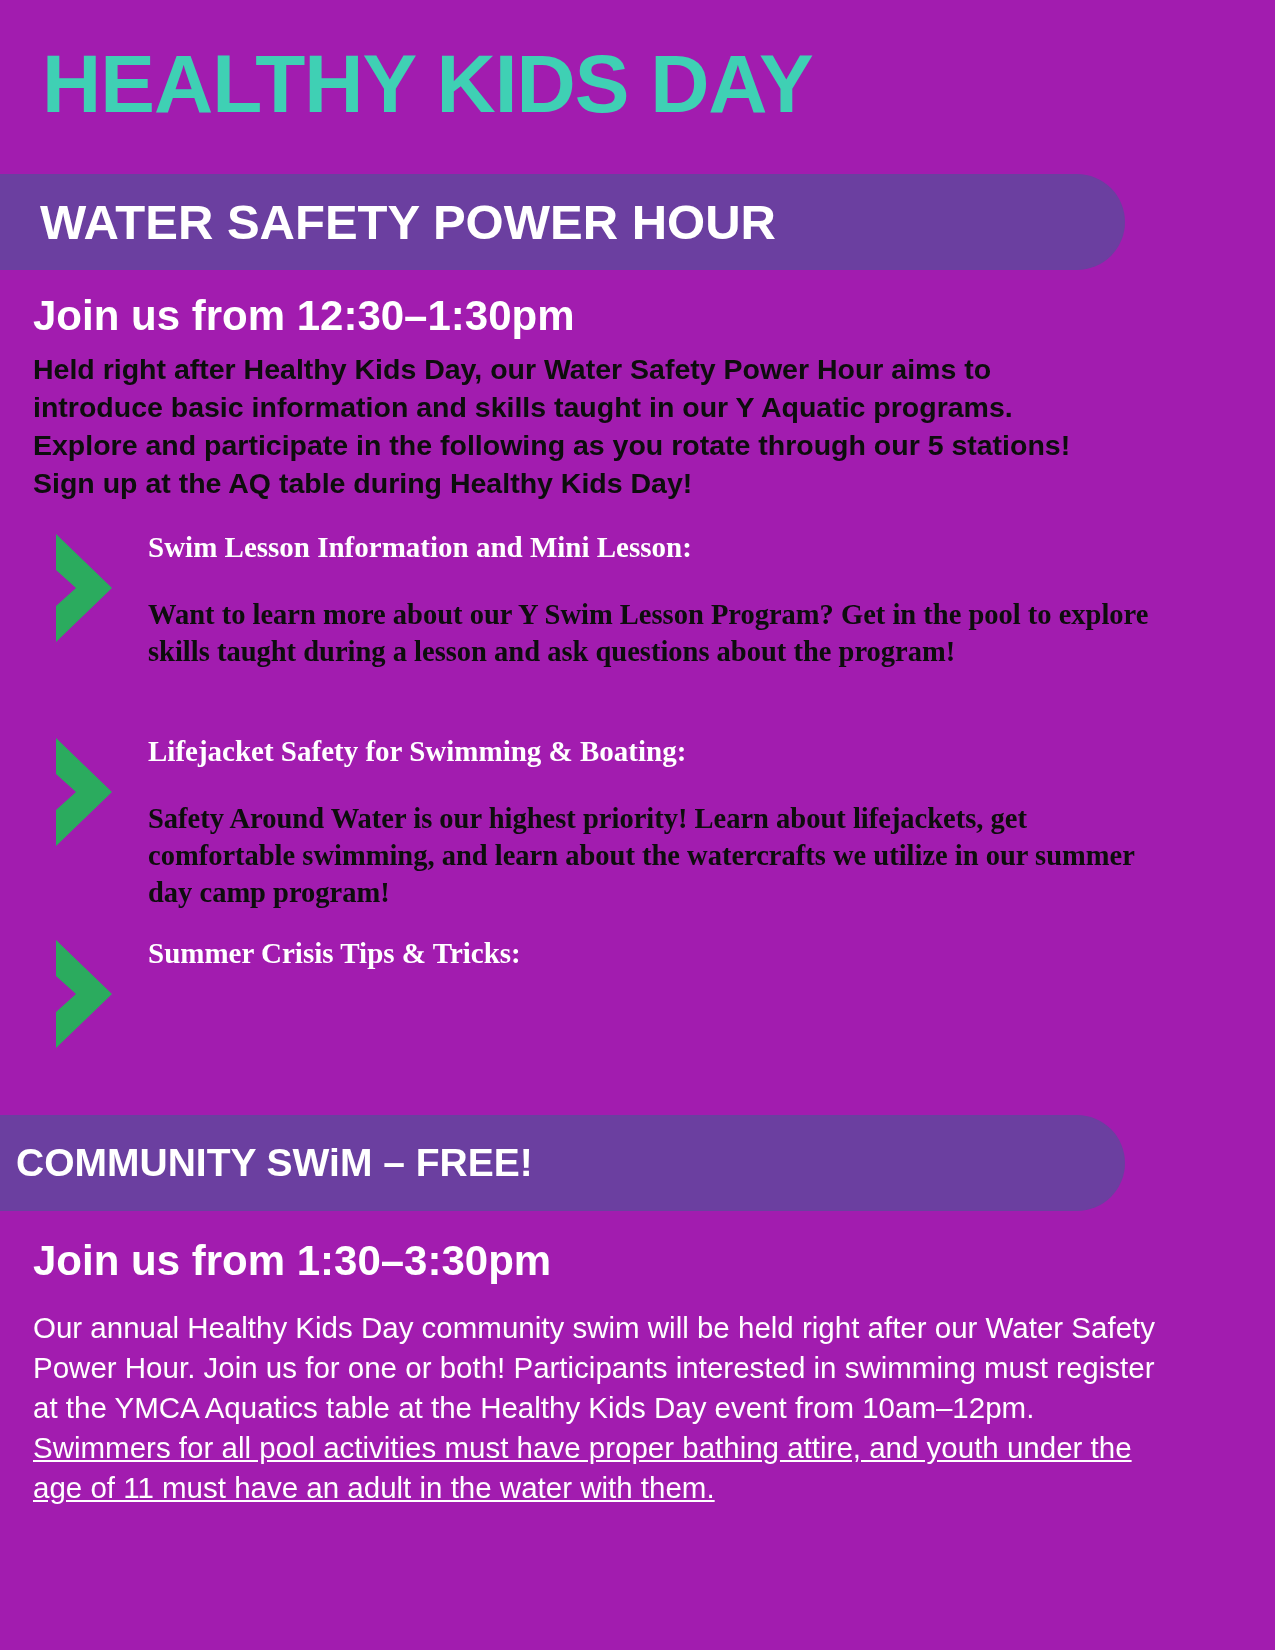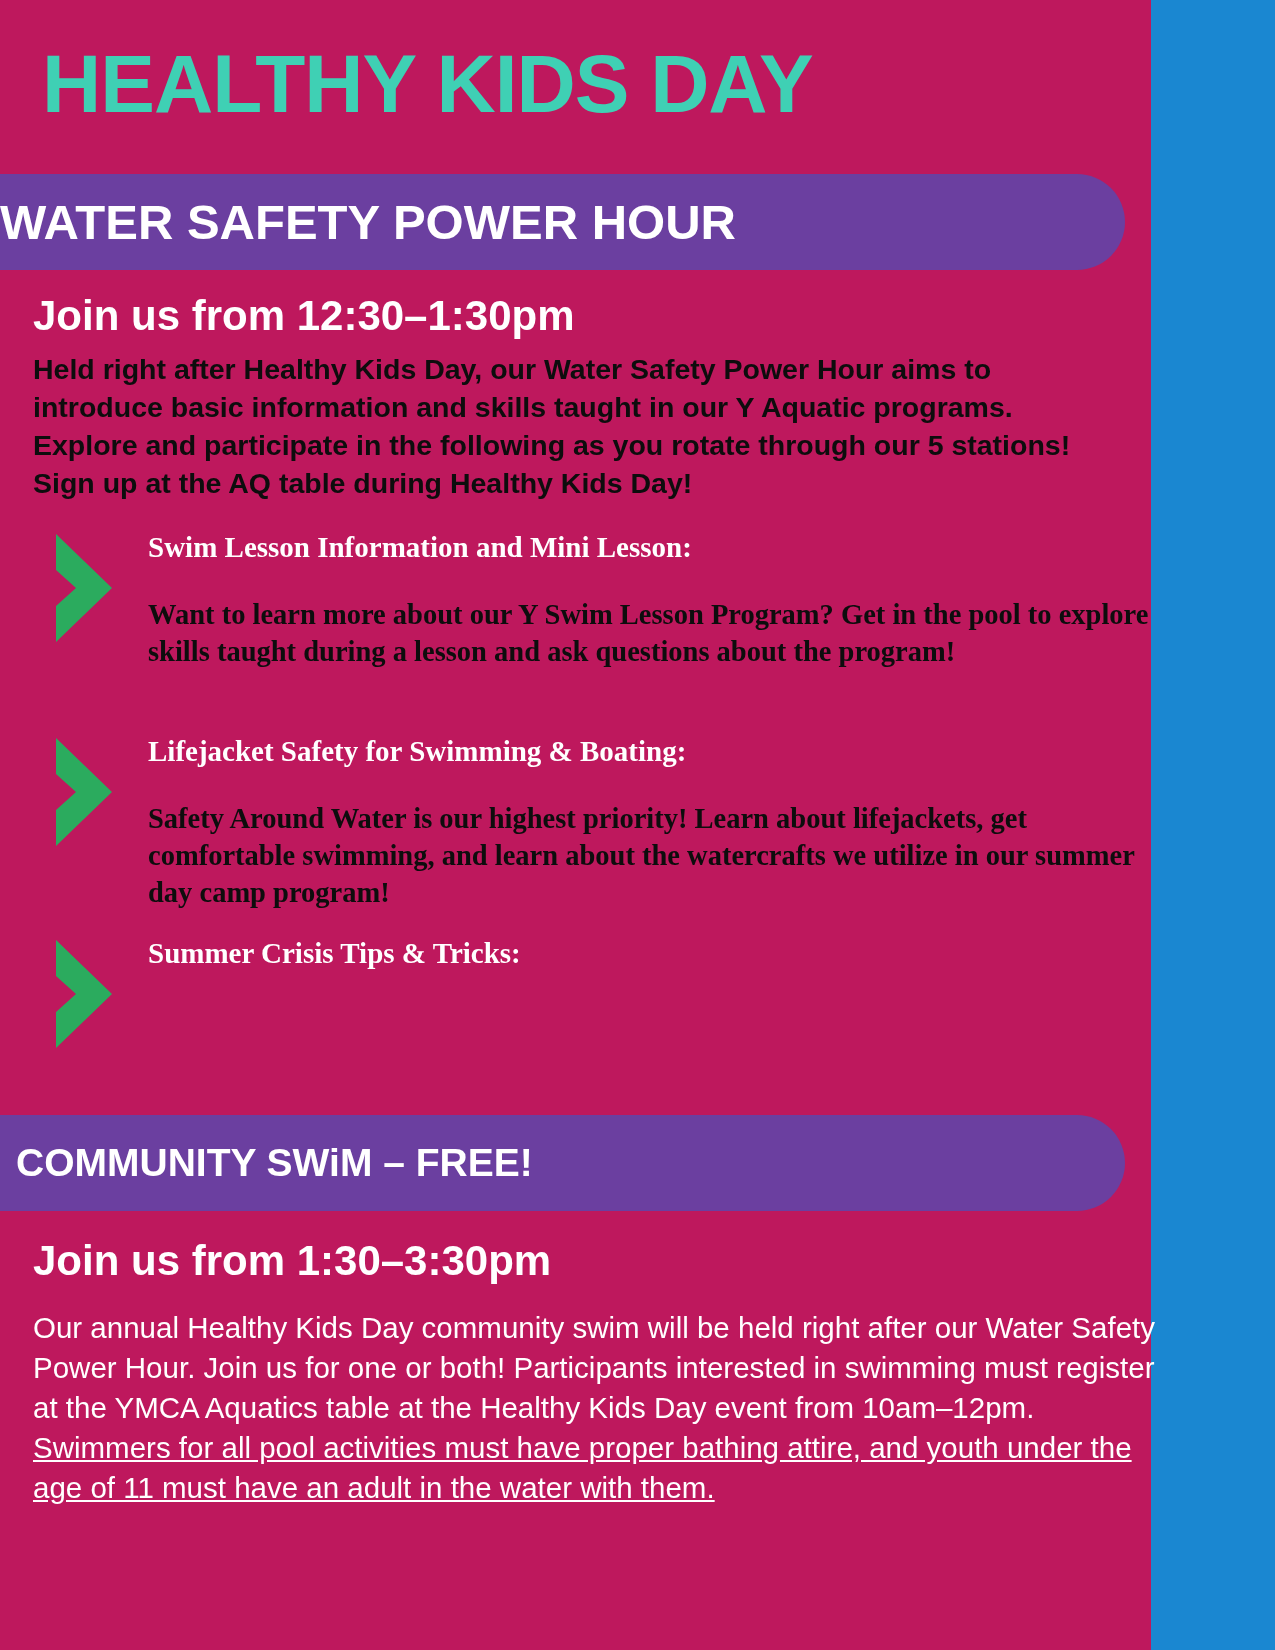--- a/index.html
+++ b/index.html
@@ -9,23 +9,23 @@
   body {
     width: 1275px;
     height: 1650px;
     background: #1a87d1;
     font-family: "Liberation Sans", sans-serif;
     overflow: hidden;
     position: relative;
   }
   .page {
     position: relative;
-    width: 1151px;
+    width: 1275px;
     height: 1650px;
-    background: #be185d;
+    background: #a21caf;
   }
 
   
   .title {
     position: absolute;
     left: 42px;
     top: 36px;
     font-size: 82px;
     line-height: 96px;
     font-weight: bold;
@@ -50,20 +50,21 @@
     letter-spacing: 0px;
     white-space: nowrap;
   }
   #banner-water {
     top: 174px;
     width: 1125px;
     height: 96px;
   }
   #banner-water .banner-text {
     font-size: 49px;
+    padding-left: 40px;
   }
   #banner-community {
     top: 1115px;
     width: 1125px;
     height: 96px;
   }
   #banner-community .banner-text {
     font-size: 39px;
     padding-left: 16px;
   }

